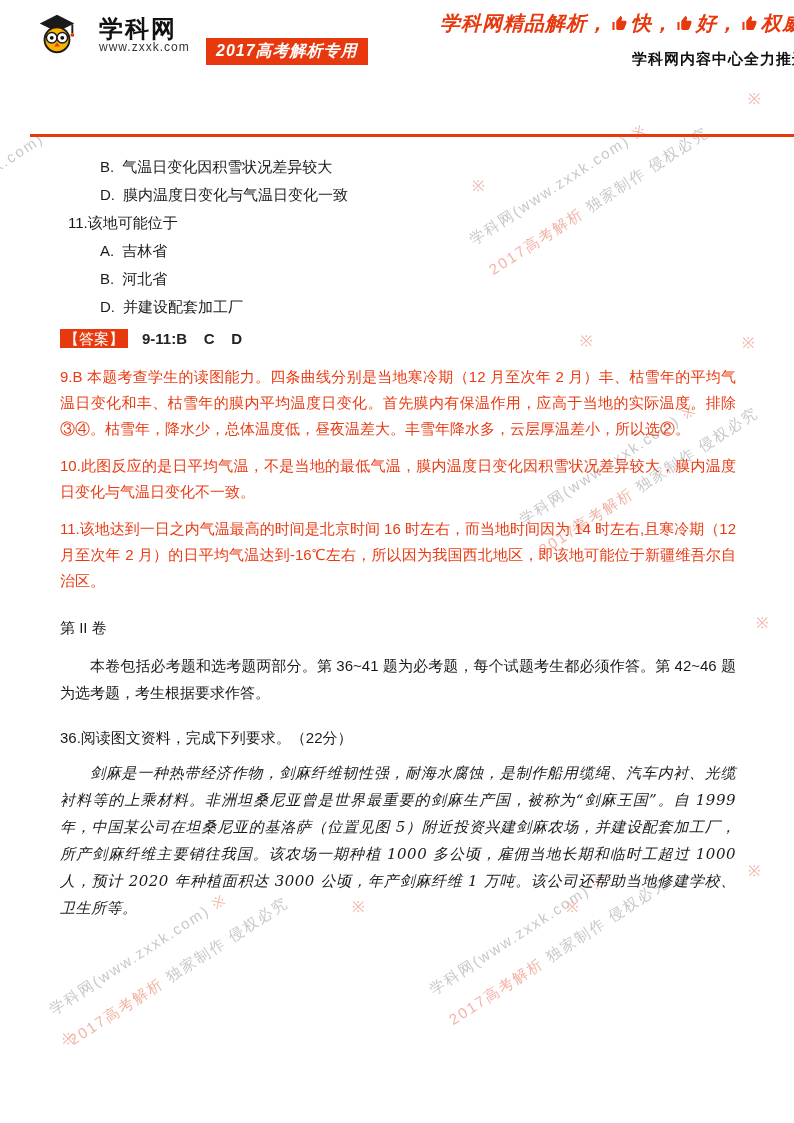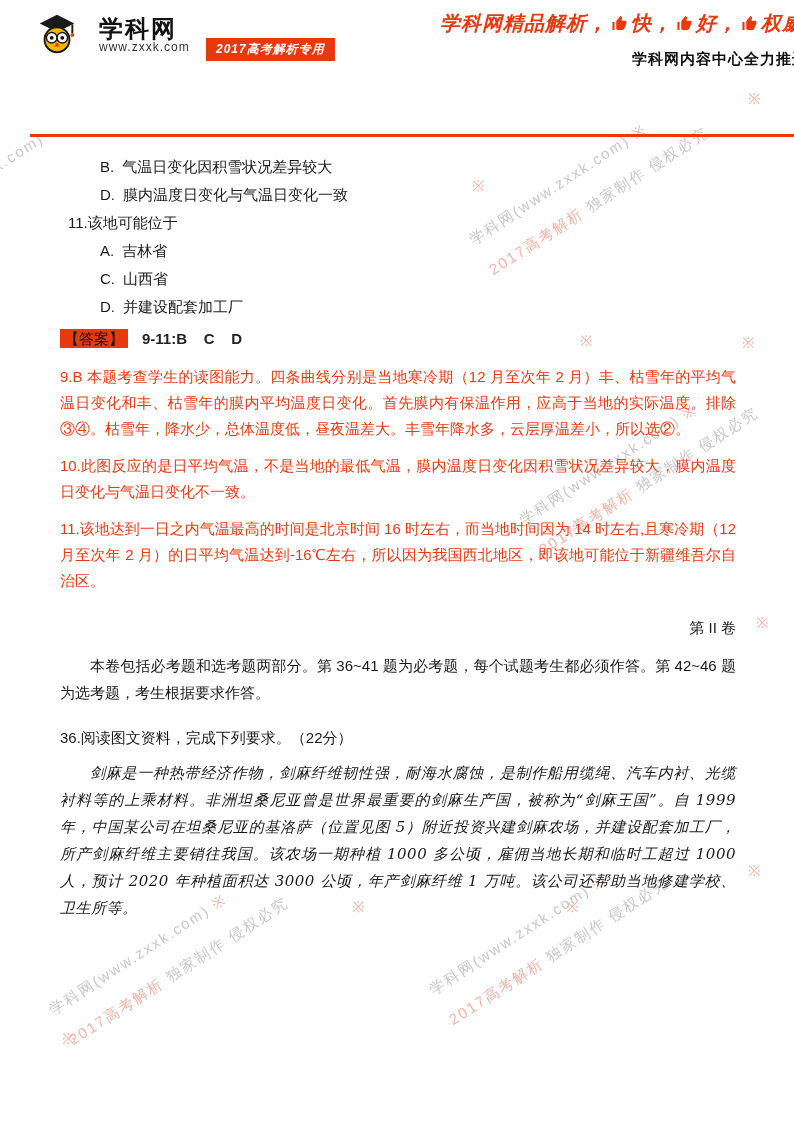--- a/index.html
+++ b/index.html
@@ -17,44 +17,44 @@
     color:var(--text_black);
   }
   
   .header{position:absolute;top:8px;left:30px;right:30px;height:62px;}
   .logo{position:absolute;left:4px;top:2px;display:flex;align-items:center;gap:19px;}
   .logo-text{display:flex;flex-direction:column;line-height:1.05;}
   .logo-name{font-size:24px;font-weight:900;letter-spacing:2px;color:#111;}
   .logo-url{font-size:12px;color:#333;letter-spacing:1px;}
   .banner{
     position:absolute;left:176px;top:30px;background:var(--brand_red);color:#fff;
-    font-weight:bold;font-style:italic;font-size:12px;padding:3px 10px;
+    font-weight:bold;font-style:italic;font-size:16px;padding:3px 10px;
     letter-spacing:1px;
   }
   .slogan{
     position:absolute;right:0;top:2px;color:var(--brand_red);
     font-family:"DejaVu Serif", serif;font-style:italic;font-weight:bold;
     font-size:20px;letter-spacing:1px;display:flex;align-items:center;gap:2px;
   }
   .thumb{color:var(--brand_red);display:inline-flex;align-items:center;margin:0 1px;}
   .sub-slogan{
     position:absolute;right:0;top:42px;font-weight:bold;font-size:15px;
     letter-spacing:1px;color:#111;
   }
   .divider{position:absolute;top:72px;left:30px;right:30px;border-top:3px solid var(--brand_red);}
   
   .content{position:absolute;top:88px;left:60px;width:676px;font-size:15px;line-height:28px;}
   .opt-row{margin-left:40px;}
   .opt-label{margin-right:8px;}
   .stem{margin-left:8px;}
   .answer-row{margin:4px 0 10px 0;}
-  .ans-label{background:var(--brand_red);color:#0f172a;padding:1px 4px;font-size:15px;}
+  .ans-label{background:var(--brand_red);color:#ffffff;padding:1px 4px;font-size:15px;}
   .ans-value{color:#222;font-weight:600;white-space:pre;margin-left:14px;}
   .analysis p{color:var(--analysis_red);line-height:26px;margin:11px 0;text-align:justify;}
-  .section-title{text-align:right;margin:20px 0 10px 0;font-size:15px;}
+  .section-title{text-align:left;margin:20px 0 10px 0;font-size:15px;}
   .intro{text-indent:2em;line-height:27px;margin:7px 0;text-align:justify;}
   .q36-stem{margin-top:18px;}
   .material{
     text-indent:2em;line-height:27px;margin-top:8px;text-align:justify;
     font-family:"DejaVu Serif", serif;font-style:italic;letter-spacing:0.5px;
   }
   
   .wm{
     position:absolute;transform:rotate(-33deg);pointer-events:none;
     font-size:15px;letter-spacing:2px;white-space:nowrap;line-height:36px;z-index:0;
@@ -151,21 +151,21 @@
   <div class="opt-row">
     <span class="opt-label">D.</span><span>膜内温度日变化与气温日变化一致</span>
   </div>
 
   <div class="stem">11.该地可能位于</div>
 
   <div class="opt-row">
     <span class="opt-label">A.</span><span>吉林省</span>
   </div>
   <div class="opt-row">
-    <span class="opt-label">C.</span><span>山西省</span>
+    <span class="opt-label">B.</span><span>河北省</span>
   </div>
   <div class="opt-row">
     <span class="opt-label">D.</span><span>并建设配套加工厂</span>
   </div>
 
   <div class="answer-row">
     <span class="ans-label">【答案】</span><span class="ans-value">9-11:B    C    D</span>
   </div>
 
   <div class="analysis">

